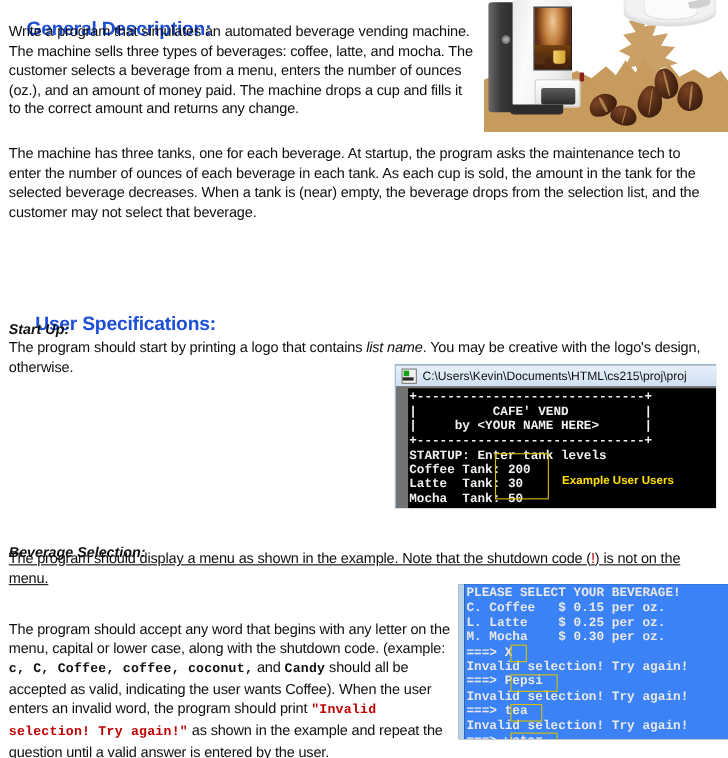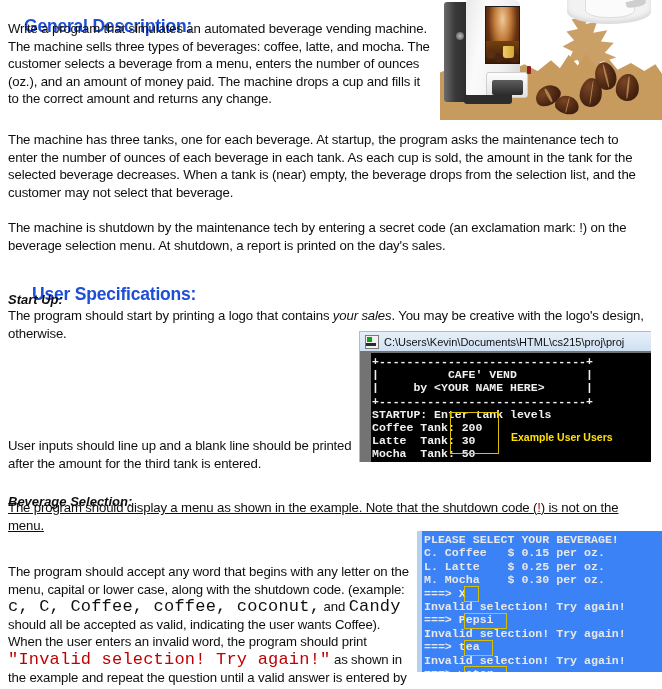--- a/index.html
+++ b/index.html
@@ -40,22 +40,23 @@
     position: absolute;
     margin: 0;
     font-size: 13px;
     font-weight: bold;
     font-style: italic;
     line-height: 17px;
     color: #0f0f0f;
   }
   .mono {
     font-family: "Liberation Mono", "DejaVu Sans Mono", monospace;
-    font-size: 17px;
+    font-size: 12px;
     letter-spacing: 0.2px;
+    font-weight: bold;
   }
   .red { color: #c00000; }
   .ital { font-style: italic; }
 
   
   .collage {
     position: absolute;
     left: 440px; top: 0px;
     width: 222px; height: 120px;
     overflow: hidden;
@@ -338,30 +339,28 @@
     <div class="bean" style="left:155px;top:62px;width:21px;height:28px;transform:rotate(-14deg);"></div>
     <div class="bean" style="left:176px;top:74px;width:23px;height:27px;transform:rotate(6deg);"></div>
   </div>
 
   <h2 class="head" style="left:8px; top:0px;">General Description:</h2>
 
   <div class="txt" style="left:8px; top:20px; width:425px;">Write a program that simulates an automated beverage vending machine. The machine sells three types of beverages: coffee, latte, and mocha. The customer selects a beverage from a menu, enters the number of ounces (oz.), and an amount of money paid. The machine drops a cup and fills it to the correct amount and returns any change.</div>
 
   <div class="txt" style="left:8px; top:131px; width:640px;">The machine has three tanks, one for each beverage. At startup, the program asks the maintenance tech to enter the number of ounces of each beverage in each tank. As each cup is sold, the amount in the tank for the selected beverage decreases. When a tank is (near) empty, the beverage drops from the selection list, and the customer may not select that beverage.</div>
 
-  <div class="txt" style="left:8px; top:219px; width:640px;">The machine is shutdown by the maintenance tech by entering a secret code (an exclamation mark: !) on the beverage selection menu. At shutdown, a report is printed on the day's sales.</div>
 
   <h2 class="head" style="left:16px; top:268px;text-align:center;">User Specifications:</h2>
 
   <div class="subhead" style="left:8px; top:291px;">Start Up:</div>
 
-  <div class="txt" style="left:8px; top:307px; width:640px;">The program should start by printing a logo that contains <span class="ital">your sales</span>. You may be creative with the logo's design, otherwise.</div>
-
-
-  <div class="txt" style="left:8px; top:437px; width:355px;">User inputs should line up and a blank line should be printed after the amount for the third tank is entered.</div>
+  <div class="txt" style="left:8px; top:307px; width:640px;">The program should start by printing a logo that contains <span class="ital">list name</span>. You may be creative with the logo's design, otherwise.</div>
+
+
 
   <div class="subhead" style="left:8px; top:493px;">Beverage Selection:</div>
 
   <div class="txt" style="left:8px; top:499px; width:648px;text-decoration:underline;">The program should display a menu as shown in the example. Note that the shutdown code (<span class="red">!</span>) is not on the menu.</div>
 
   <div class="txt" style="left:8px; top:563px; width:404px;">The program should accept any word that begins with any letter on the menu, capital or lower case, along with the shutdown code. (example: <span class="mono">c, C, Coffee, coffee, coconut,</span> and <span class="mono">Candy</span> should all be accepted as valid, indicating the user wants Coffee). When the user enters an invalid word, the program should print <span class="mono red">"Invalid selection! Try again!"</span> as shown in the example and repeat the question until a valid answer is entered by the user.</div>
 
   <div class="win1">
     <div class="win1-title">
       <span class="win-icon"></span>

